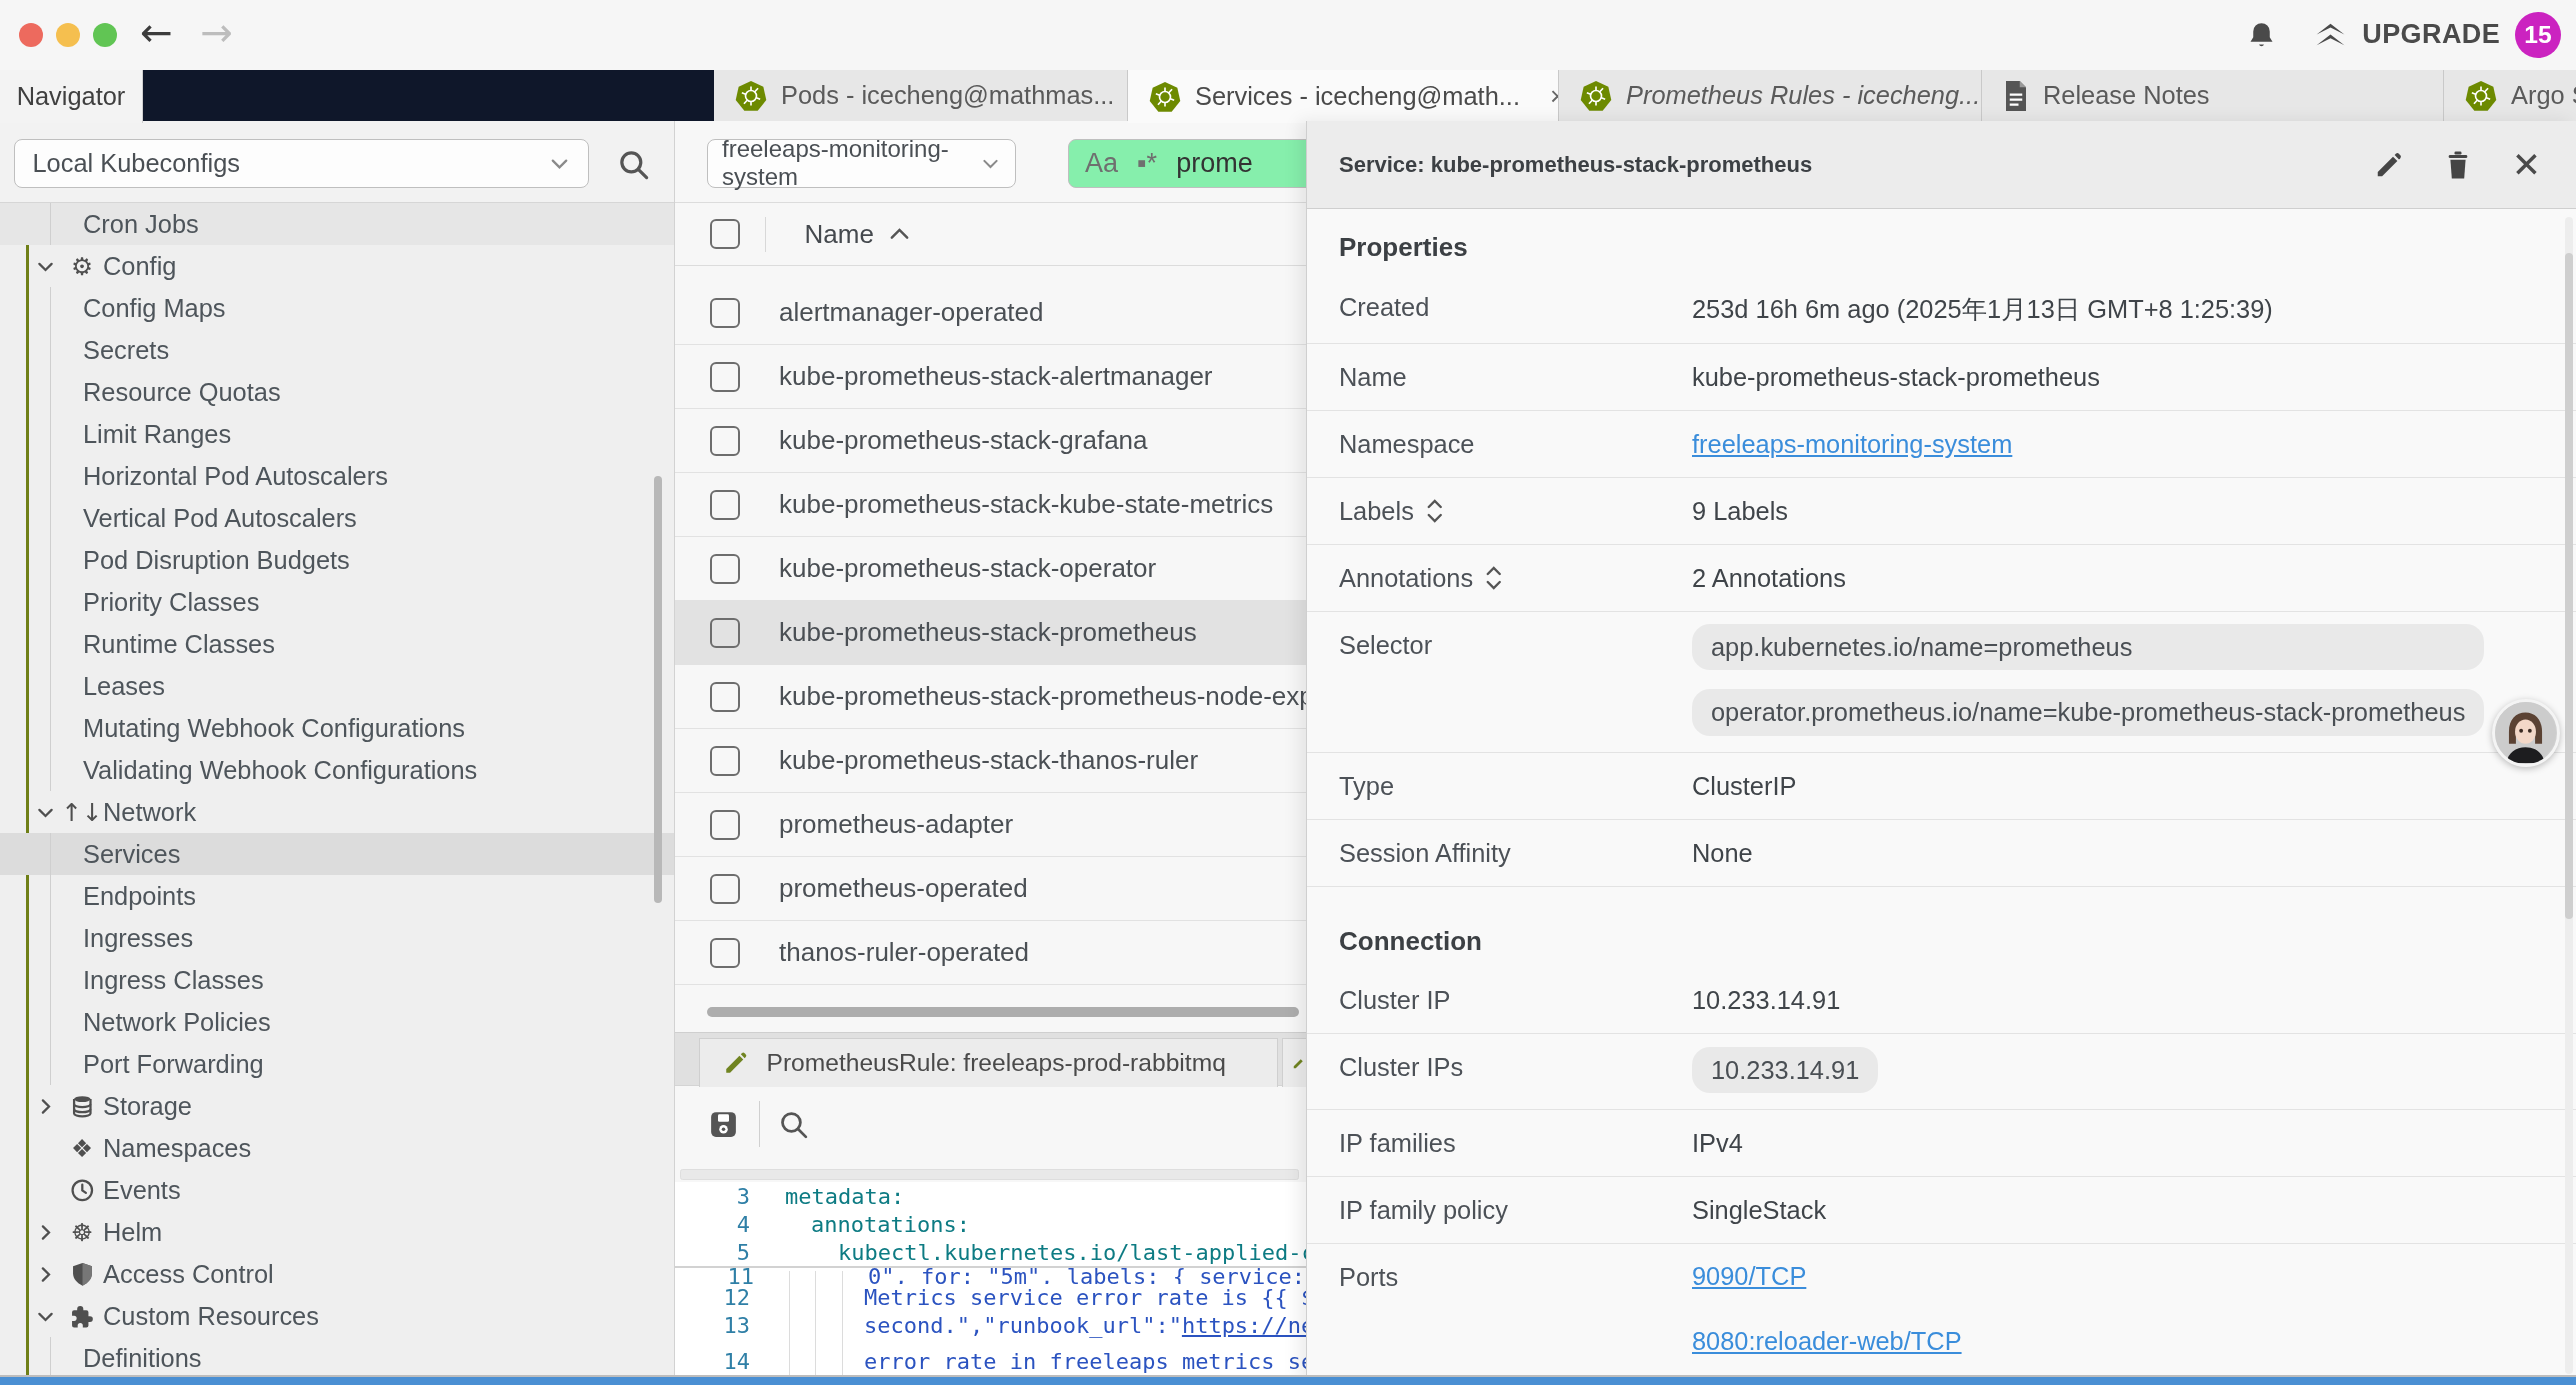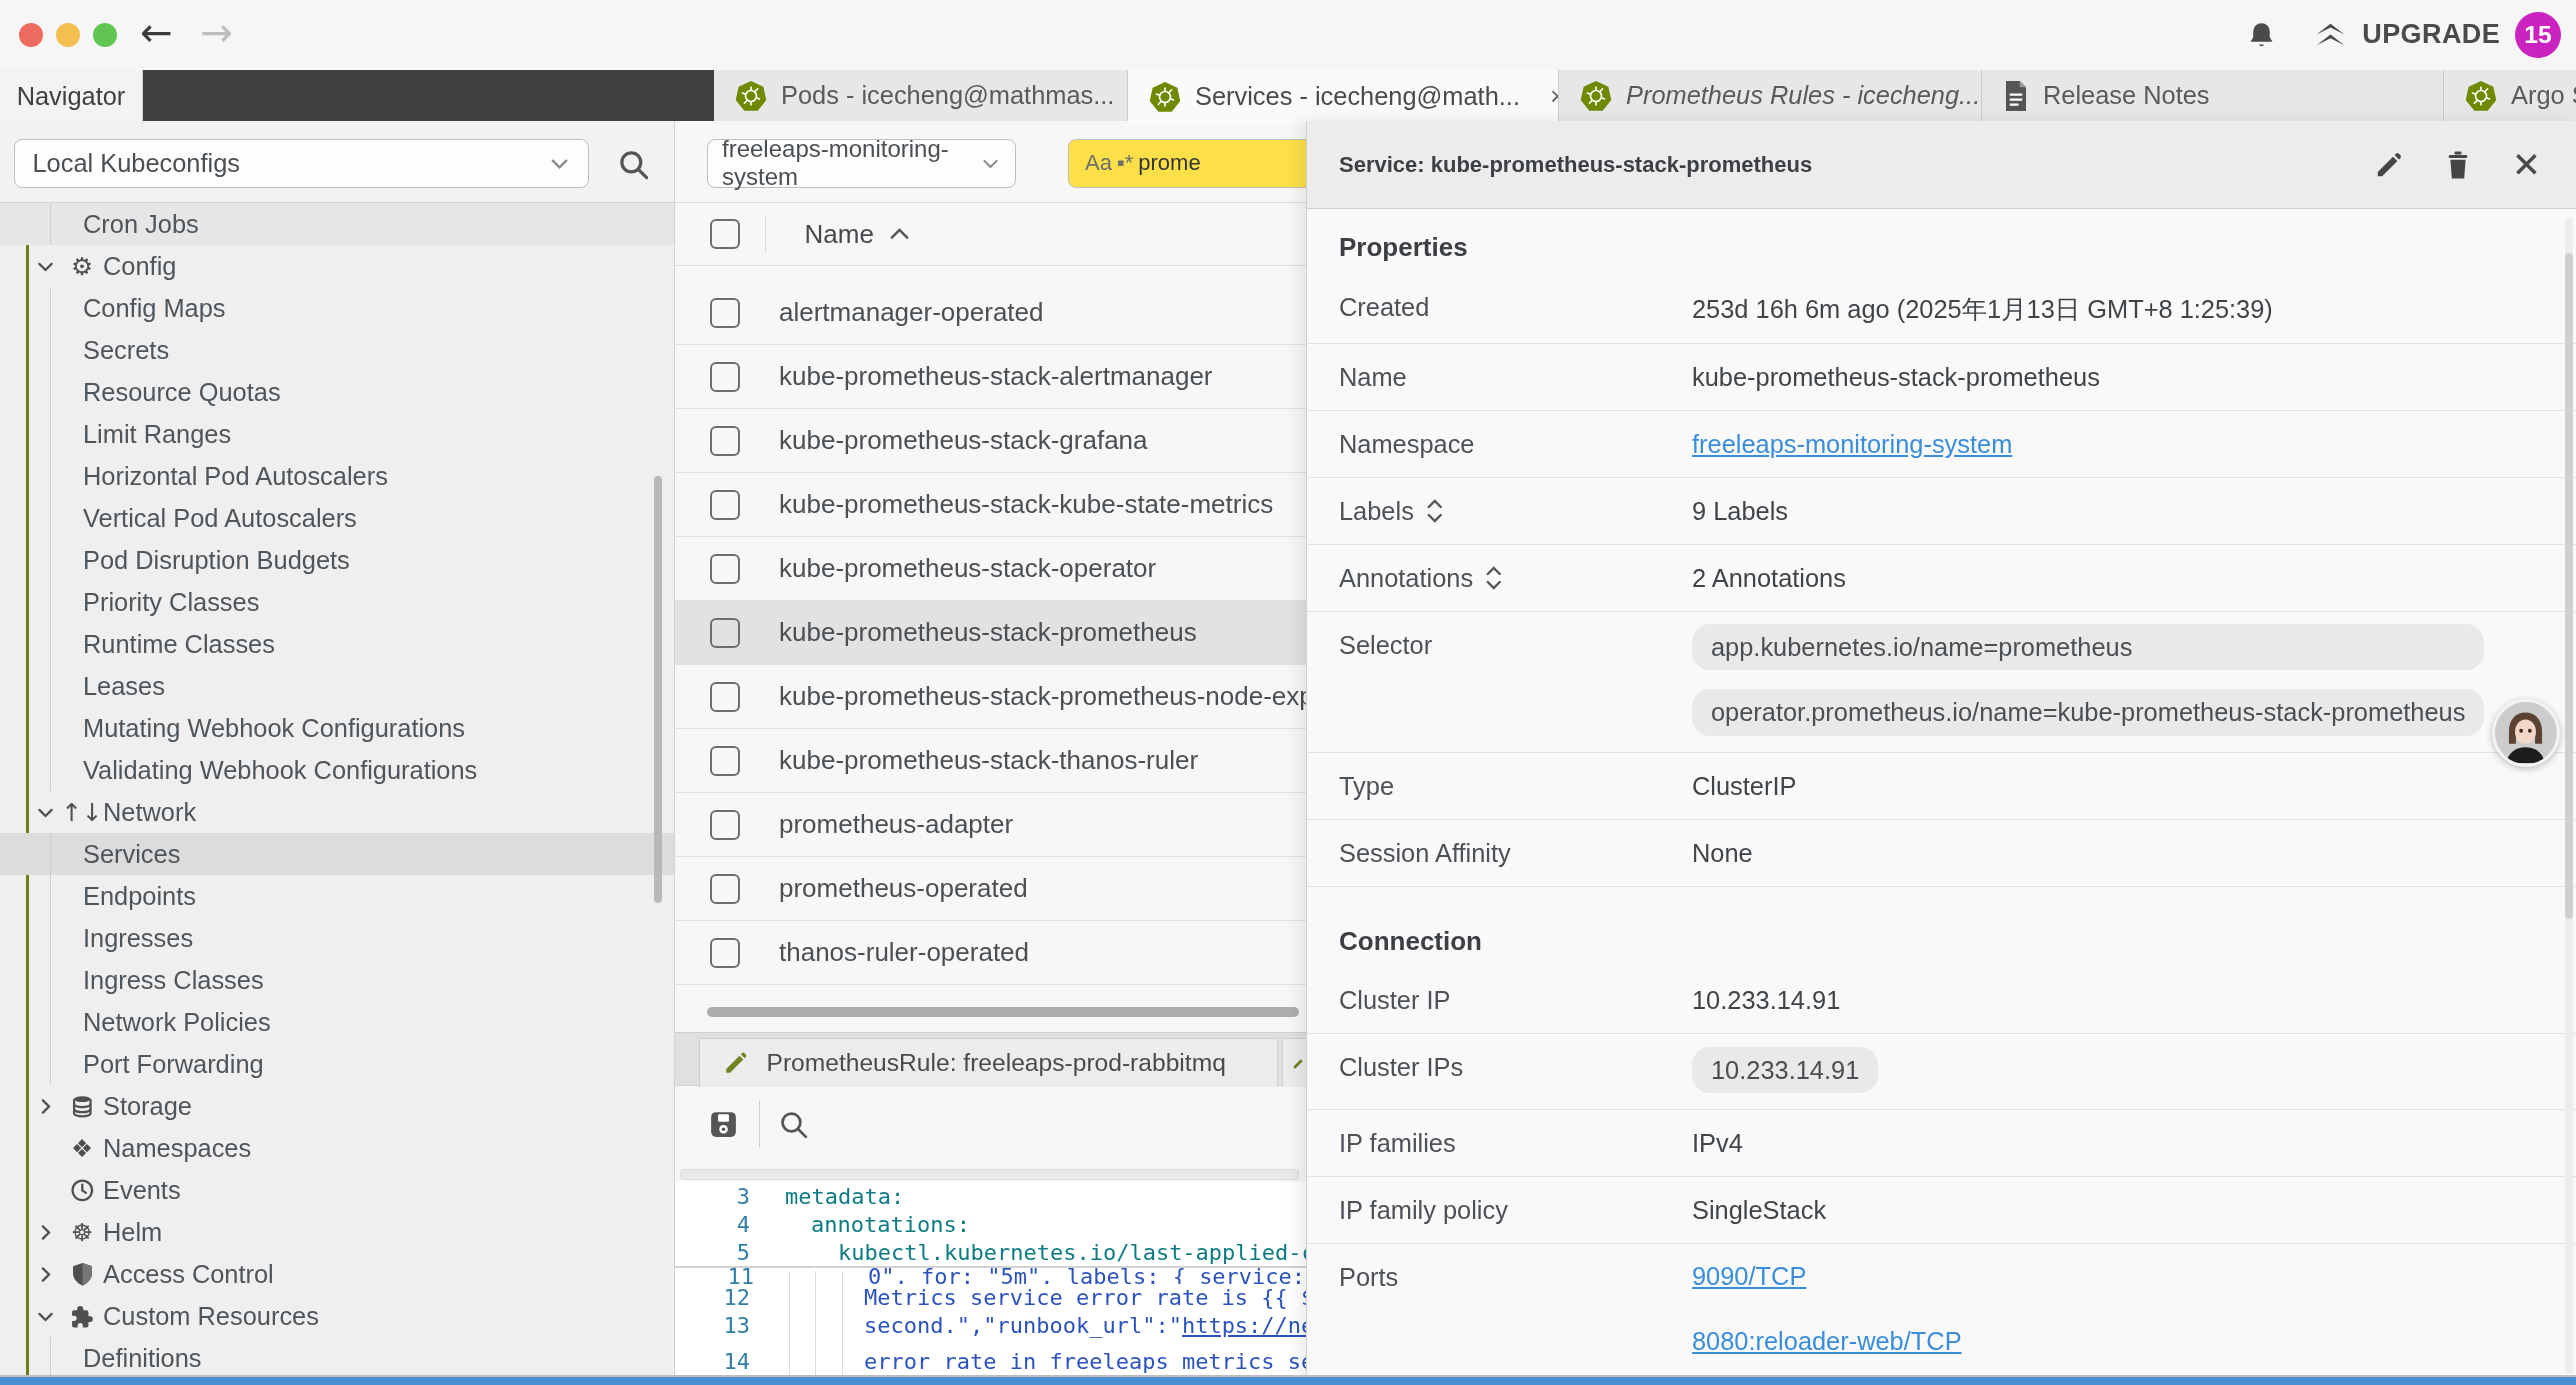--- a/index.html
+++ b/index.html
@@ -10,21 +10,21 @@
   .tl{position:absolute;top:23px;width:24px;height:24px;border-radius:50%;}
   .tl.red{left:19px;background:#ed6a5e;} .tl.yellow{left:56px;background:#f5bf4f;} .tl.green{left:93px;background:#61c554;}
   .navarrow{position:absolute;top:12.3px;font-family:"DejaVu Sans",sans-serif;font-size:39px;line-height:42px;}
   .navarrow.back{left:140px;color:#3c3c3c;} .navarrow.fwd{left:200px;color:#bdbdbd;}
   .bell{position:absolute;left:2245px;top:17.5px;width:33px;height:35px;}
   .upgrade{position:absolute;left:2311px;top:16px;display:flex;align-items:center;gap:12.3px;color:#4a4a4a;}
   .upgrade .lbl{font-size:27px;font-weight:600;letter-spacing:0.4px;}
   .badge{position:absolute;left:2515px;top:12.3px;width:46px;height:46px;border-radius:50%;background:#cb23c0;
          color:#fff;font-size:24.6px;font-weight:700;display:flex;align-items:center;justify-content:center;}
   
-  .tabstrip{position:absolute;left:0;top:70px;width:2576px;height:51px;background:#404040;border-bottom:1.8px solid #c6c6c6;}
+  .tabstrip{position:absolute;left:0;top:70px;width:2576px;height:51px;background:#0f172a;border-bottom:1.8px solid #c6c6c6;}
   .navtab{position:absolute;left:0;top:0;width:142px;height:53px;background:#f3f3f3;border-right:0.9px solid #cfcfcf;
           display:flex;align-items:center;justify-content:center;font-size:25.4px;color:#3f3f3f;z-index:3;}
   .doctabs{position:absolute;left:690px;top:0;height:51px;display:flex;}
   .tab{height:51px;display:flex;align-items:center;gap:14px;padding:0 21px;box-sizing:border-box;
        background:#e7e7e7;border-right:0.9px solid #c9c9c9;font-size:25.4px;color:#5a5a5a;overflow:hidden;white-space:nowrap;}
   .tab.active{background:#fafafa;height:53px;z-index:3;color:#4a4a4a;}
   .tab.italic .tab-label{font-style:italic;}
   .tab .close{margin-left:16px;font-size:26px;color:#666;}
   
   .sidebar{position:absolute;left:0;top:121px;width:675px;height:1264px;background:#efefef;border-right:0.9px solid #d2d2d2;box-sizing:border-box;}
@@ -43,22 +43,22 @@
                font-family:"DejaVu Sans",sans-serif;font-size:24.6px;color:#4f4f4f;}
   .trow.child .tlabel{padding-left:83px;}
   .trow.section .tlabel,.trow.item .tlabel{padding-left:103px;}
   .side-scroll{position:absolute;left:654px;top:355px;width:8px;height:427px;border-radius:4.4px;background:#b8b8b8;}
   
   .midpanel{position:absolute;left:675px;top:121px;width:631px;height:1264px;background:#f7f7f7;}
   .listctl{position:absolute;left:0;top:0;width:100%;height:82px;border-bottom:0.9px solid #dcdcdc;box-sizing:border-box;}
   .nsselect{position:absolute;left:32px;top:17.5px;width:309px;height:49px;background:#fdfdfd;border:1.8px solid #bfbfbf;border-radius:8px;
             box-sizing:border-box;display:flex;align-items:center;font-size:24px;color:#4a4f54;padding:0 14px;}
   .nsselect .chev{margin-left:auto;}
-  .searchbox{position:absolute;left:393px;top:17.5px;width:254px;height:49px;background:#fde047;border:1.8px solid #bfbfbf;border-radius:8px;
-             box-sizing:border-box;display:flex;align-items:center;gap:5px;font-size:22px;padding:0 16px;}
+  .searchbox{position:absolute;left:393px;top:17.5px;width:254px;height:49px;background:#86efac;border:1.8px solid #bfbfbf;border-radius:8px;
+             box-sizing:border-box;display:flex;align-items:center;gap:19px;font-size:27px;padding:0 16px;}
   .searchbox .tog{color:#6f6f6f;} .searchbox .qry{color:#333;}
   .thead{position:absolute;left:0;top:82px;width:100%;height:63px;border-bottom:0.9px solid #dcdcdc;box-sizing:border-box;
          display:flex;align-items:center;font-size:26px;color:#45494e;}
   .cbx{width:30px;height:30px;border:2.2px solid #6d6d6d;border-radius:6.1px;box-sizing:border-box;background:transparent;flex:none;}
   .thead .cbx{margin-left:35px;}
   .thead .vsep{width:0.9px;height:35px;background:#d8d8d8;margin-left:24.6px;}
   .thead .cname{margin-left:39px;display:flex;align-items:center;gap:14px;}
   .rows{position:absolute;left:0;top:160px;width:100%;}
   .lrow{height:63px;display:flex;align-items:center;border-bottom:0.9px solid #e2e2e2;font-size:26px;color:#4a4f54;white-space:nowrap;}
   .lrow .cbx{margin-left:35px;margin-right:39px;}

